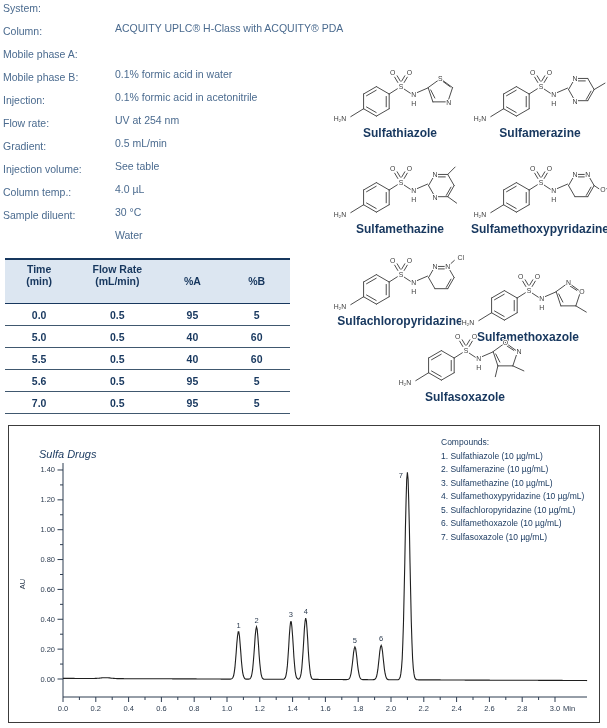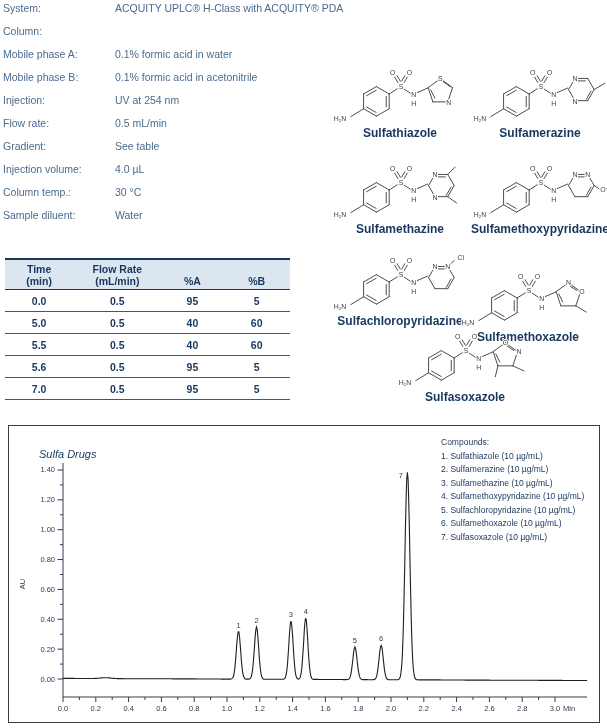--- a/index.html
+++ b/index.html
@@ -3,28 +3,28 @@
 <meta charset="utf-8">
 <style>
   html,body{margin:0;padding:0;background:#fff;}
   .page{position:relative;width:607px;height:728px;background:#fff;overflow:hidden;
         font-family:"Liberation Sans",sans-serif;}
 
   
   .conditions{position:absolute;left:3px;top:2px;width:470px;}
   .cond-row{display:flex;height:23px;align-items:flex-start;}
   .cond-label{width:112px;font-size:10.5px;color:#4b6b8f;white-space:nowrap;}
-  .cond-value{font-size:10.5px;color:#4b6b8f;white-space:nowrap;}
+  .cond-value{font-size:10.5px;color:#4b6b8f;white-space:nowrap;margin-top:20px;}
 
   
   .gradient-table{position:absolute;left:5px;top:258px;width:285px;border-collapse:collapse;
                   border-top:2.5px solid #17375e;}
   .gradient-table thead tr{background:#dce6f1;}
   .gradient-table th{vertical-align:bottom;text-align:center;font-size:10.5px;font-weight:700;
-                     color:#17375e;padding:3px 2px 2px;border-bottom:1.5px solid #17375e;}
+                     color:#17375e;padding:3px 2px 16px;border-bottom:1.5px solid #17375e;}
   .gradient-table th div{line-height:12px;}
   .gradient-table td{height:19px;text-align:center;font-size:10.5px;font-weight:600;
                      color:#17375e;border-bottom:1.2px solid #40586f;}
 
   
   .structures{position:absolute;left:300px;top:50px;width:307px;height:375px;}
   .structure{position:absolute;width:150px;text-align:center;}
   .structure svg{display:block;}
   .structure svg line{stroke:#4a4a4a;stroke-width:1;stroke-linecap:round;}
   .structure svg text{font-family:"Liberation Sans",sans-serif;font-size:7px;fill:#3c3c3c;

